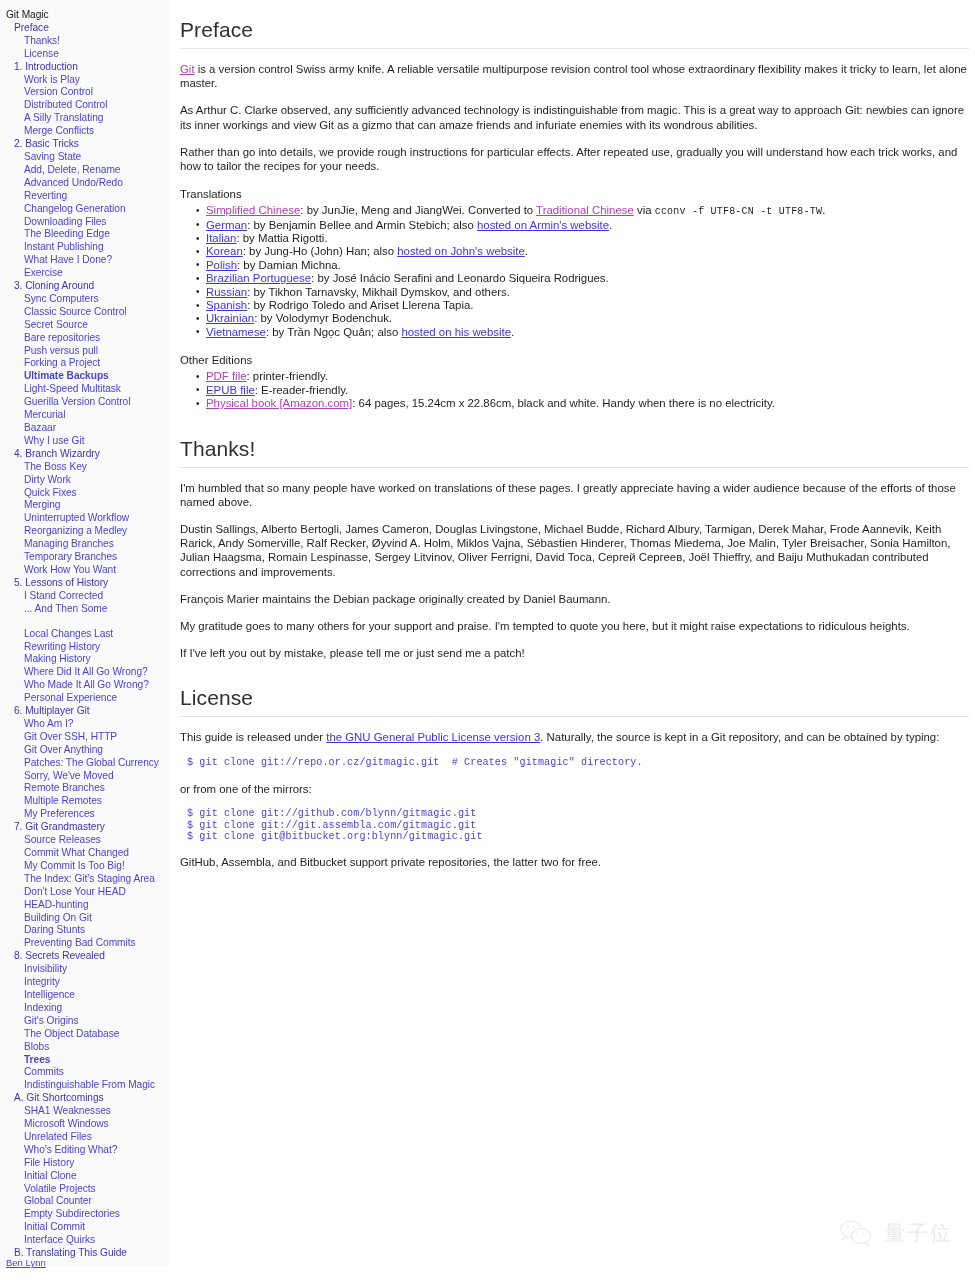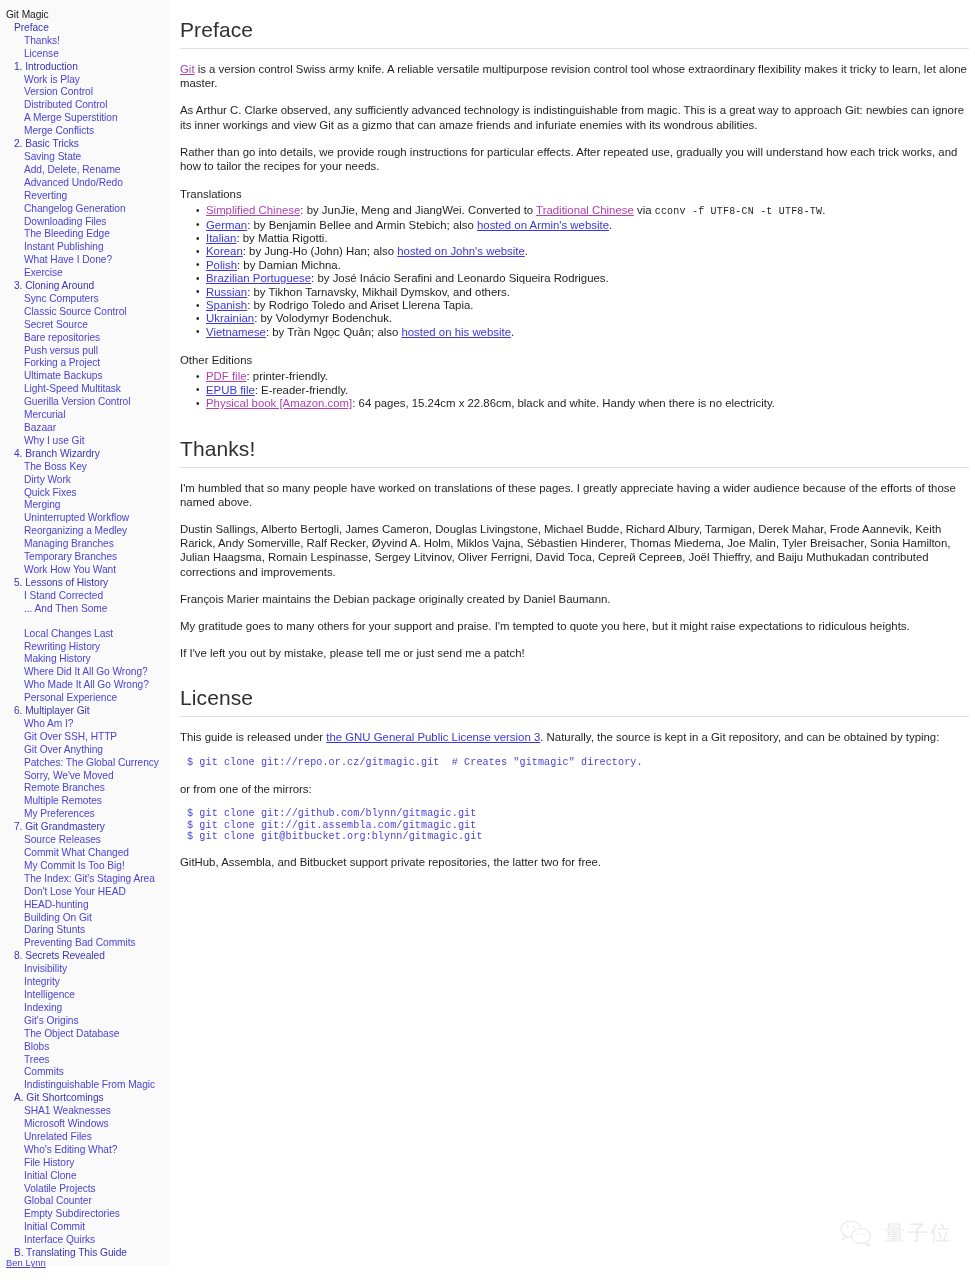--- a/index.html
+++ b/index.html
@@ -169,41 +169,41 @@
 <nav id="sidebar">
   <div class="toc-row toc-root">Git Magic</div>
   <div id="toc-list">
       <a href="#" class="toc-row toc-chapter" style="display: block; text-decoration: none;">Preface</a>
       <a href="#" class="toc-row toc-section" style="display: block; text-decoration: none;">Thanks!</a>
       <a href="#" class="toc-row toc-section" style="display: block; text-decoration: none;">License</a>
       <a href="#" class="toc-row toc-chapter" style="display: block; text-decoration: none;">1. Introduction</a>
       <a href="#" class="toc-row toc-section" style="display: block; text-decoration: none;">Work is Play</a>
       <a href="#" class="toc-row toc-section" style="display: block; text-decoration: none;">Version Control</a>
       <a href="#" class="toc-row toc-section" style="display: block; text-decoration: none;">Distributed Control</a>
-      <a href="#" class="toc-row toc-section" style="display: block; text-decoration: none;">A Merge Superstition</a>
+      <a href="#" class="toc-row toc-section" style="display: block; text-decoration: none;">A Silly Translating</a>
       <a href="#" class="toc-row toc-section" style="display: block; text-decoration: none;">Merge Conflicts</a>
       <a href="#" class="toc-row toc-chapter" style="display: block; text-decoration: none;">2. Basic Tricks</a>
       <a href="#" class="toc-row toc-section" style="display: block; text-decoration: none;">Saving State</a>
       <a href="#" class="toc-row toc-section" style="display: block; text-decoration: none;">Add, Delete, Rename</a>
       <a href="#" class="toc-row toc-section" style="display: block; text-decoration: none;">Advanced Undo/Redo</a>
       <a href="#" class="toc-row toc-section" style="display: block; text-decoration: none;">Reverting</a>
       <a href="#" class="toc-row toc-section" style="display: block; text-decoration: none;">Changelog Generation</a>
       <a href="#" class="toc-row toc-section" style="display: block; text-decoration: none;">Downloading Files</a>
       <a href="#" class="toc-row toc-section" style="display: block; text-decoration: none;">The Bleeding Edge</a>
       <a href="#" class="toc-row toc-section" style="display: block; text-decoration: none;">Instant Publishing</a>
       <a href="#" class="toc-row toc-section" style="display: block; text-decoration: none;">What Have I Done?</a>
       <a href="#" class="toc-row toc-section" style="display: block; text-decoration: none;">Exercise</a>
       <a href="#" class="toc-row toc-chapter" style="display: block; text-decoration: none;">3. Cloning Around</a>
       <a href="#" class="toc-row toc-section" style="display: block; text-decoration: none;">Sync Computers</a>
       <a href="#" class="toc-row toc-section" style="display: block; text-decoration: none;">Classic Source Control</a>
       <a href="#" class="toc-row toc-section" style="display: block; text-decoration: none;">Secret Source</a>
       <a href="#" class="toc-row toc-section" style="display: block; text-decoration: none;">Bare repositories</a>
       <a href="#" class="toc-row toc-section" style="display: block; text-decoration: none;">Push versus pull</a>
       <a href="#" class="toc-row toc-section" style="display: block; text-decoration: none;">Forking a Project</a>
-      <a href="#" class="toc-row toc-section" style="display: block; text-decoration: none;">Ultimate Backups</a>
+      <a href="#" class="toc-row toc-section" style="display: block; text-decoration: none; font-weight: bold;">Ultimate Backups</a>
       <a href="#" class="toc-row toc-section" style="display: block; text-decoration: none;">Light-Speed Multitask</a>
       <a href="#" class="toc-row toc-section" style="display: block; text-decoration: none;">Guerilla Version Control</a>
       <a href="#" class="toc-row toc-section" style="display: block; text-decoration: none;">Mercurial</a>
       <a href="#" class="toc-row toc-section" style="display: block; text-decoration: none;">Bazaar</a>
       <a href="#" class="toc-row toc-section" style="display: block; text-decoration: none;">Why I use Git</a>
       <a href="#" class="toc-row toc-chapter" style="display: block; text-decoration: none;">4. Branch Wizardry</a>
       <a href="#" class="toc-row toc-section" style="display: block; text-decoration: none;">The Boss Key</a>
       <a href="#" class="toc-row toc-section" style="display: block; text-decoration: none;">Dirty Work</a>
       <a href="#" class="toc-row toc-section" style="display: block; text-decoration: none;">Quick Fixes</a>
       <a href="#" class="toc-row toc-section" style="display: block; text-decoration: none;">Merging</a>
@@ -241,21 +241,21 @@
       <a href="#" class="toc-row toc-section" style="display: block; text-decoration: none;">Daring Stunts</a>
       <a href="#" class="toc-row toc-section" style="display: block; text-decoration: none;">Preventing Bad Commits</a>
       <a href="#" class="toc-row toc-chapter" style="display: block; text-decoration: none;">8. Secrets Revealed</a>
       <a href="#" class="toc-row toc-section" style="display: block; text-decoration: none;">Invisibility</a>
       <a href="#" class="toc-row toc-section" style="display: block; text-decoration: none;">Integrity</a>
       <a href="#" class="toc-row toc-section" style="display: block; text-decoration: none;">Intelligence</a>
       <a href="#" class="toc-row toc-section" style="display: block; text-decoration: none;">Indexing</a>
       <a href="#" class="toc-row toc-section" style="display: block; text-decoration: none;">Git's Origins</a>
       <a href="#" class="toc-row toc-section" style="display: block; text-decoration: none;">The Object Database</a>
       <a href="#" class="toc-row toc-section" style="display: block; text-decoration: none;">Blobs</a>
-      <a href="#" class="toc-row toc-section" style="display: block; text-decoration: none;">Trees</a>
+      <a href="#" class="toc-row toc-section" style="display: block; text-decoration: none; font-weight: bold;">Trees</a>
       <a href="#" class="toc-row toc-section" style="display: block; text-decoration: none;">Commits</a>
       <a href="#" class="toc-row toc-section" style="display: block; text-decoration: none;">Indistinguishable From Magic</a>
       <a href="#" class="toc-row toc-chapter" style="display: block; text-decoration: none;">A. Git Shortcomings</a>
       <a href="#" class="toc-row toc-section" style="display: block; text-decoration: none;">SHA1 Weaknesses</a>
       <a href="#" class="toc-row toc-section" style="display: block; text-decoration: none;">Microsoft Windows</a>
       <a href="#" class="toc-row toc-section" style="display: block; text-decoration: none;">Unrelated Files</a>
       <a href="#" class="toc-row toc-section" style="display: block; text-decoration: none;">Who's Editing What?</a>
       <a href="#" class="toc-row toc-section" style="display: block; text-decoration: none;">File History</a>
       <a href="#" class="toc-row toc-section" style="display: block; text-decoration: none;">Initial Clone</a>
       <a href="#" class="toc-row toc-section" style="display: block; text-decoration: none;">Volatile Projects</a>

